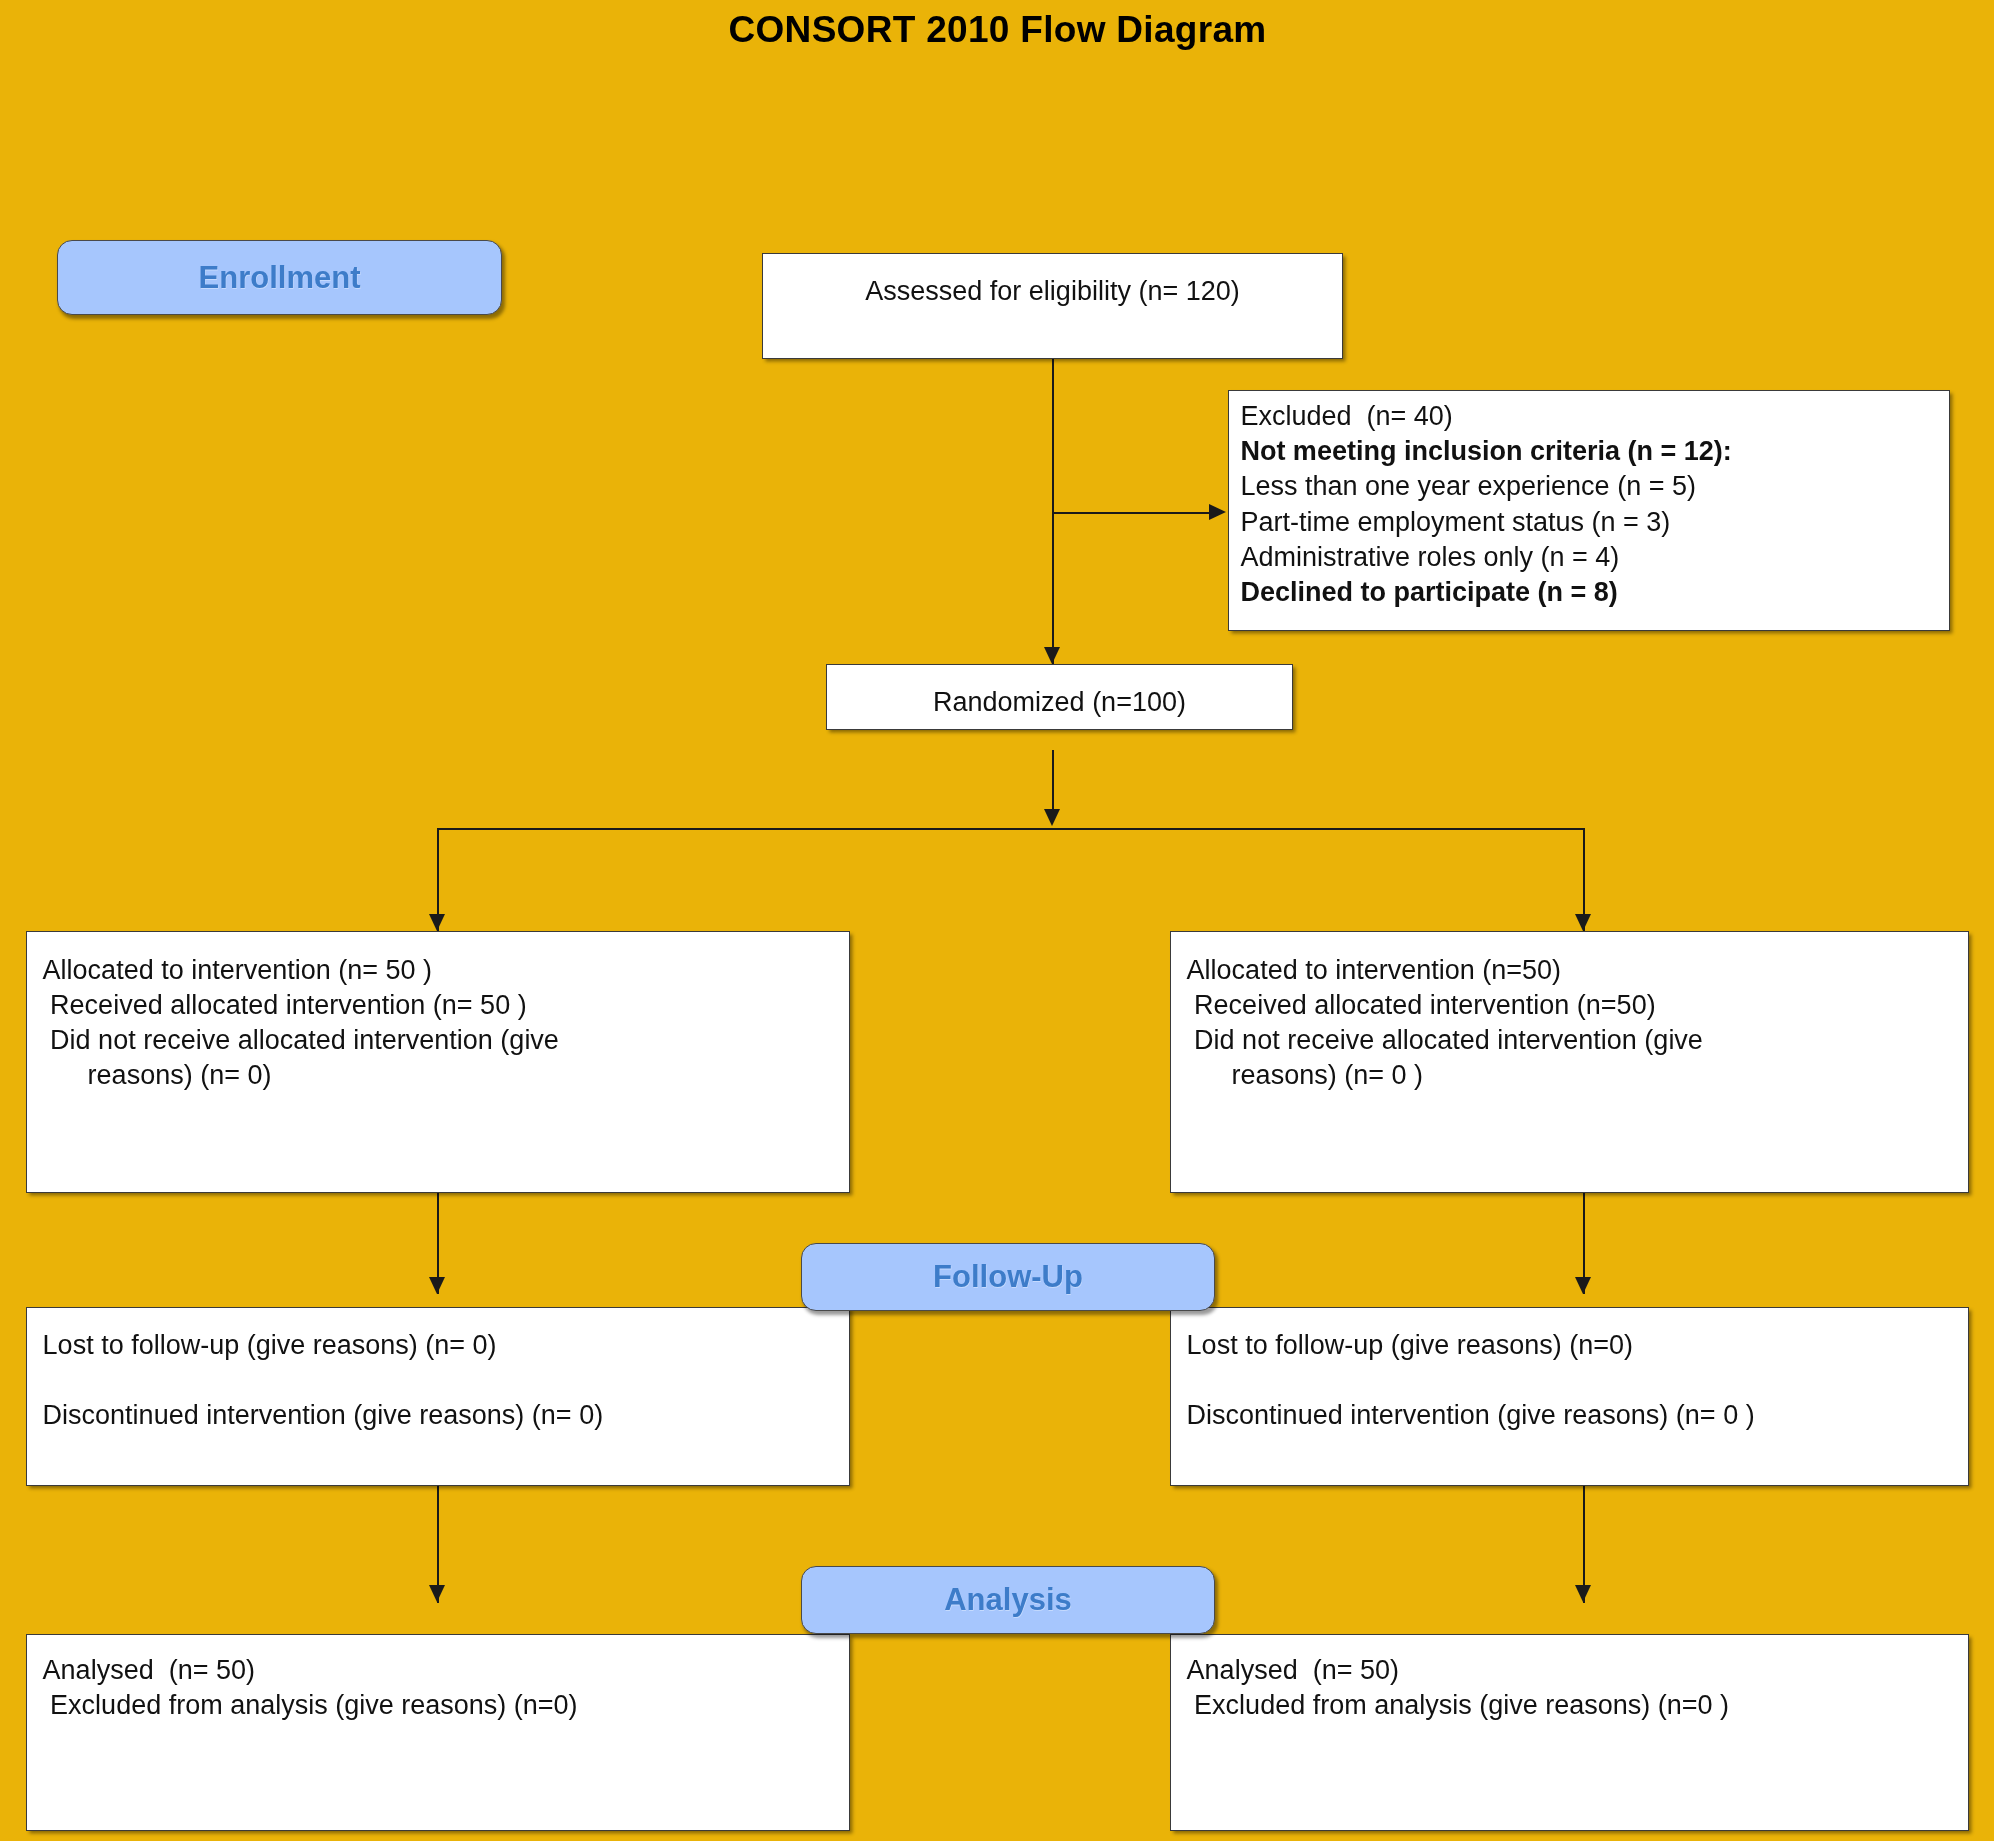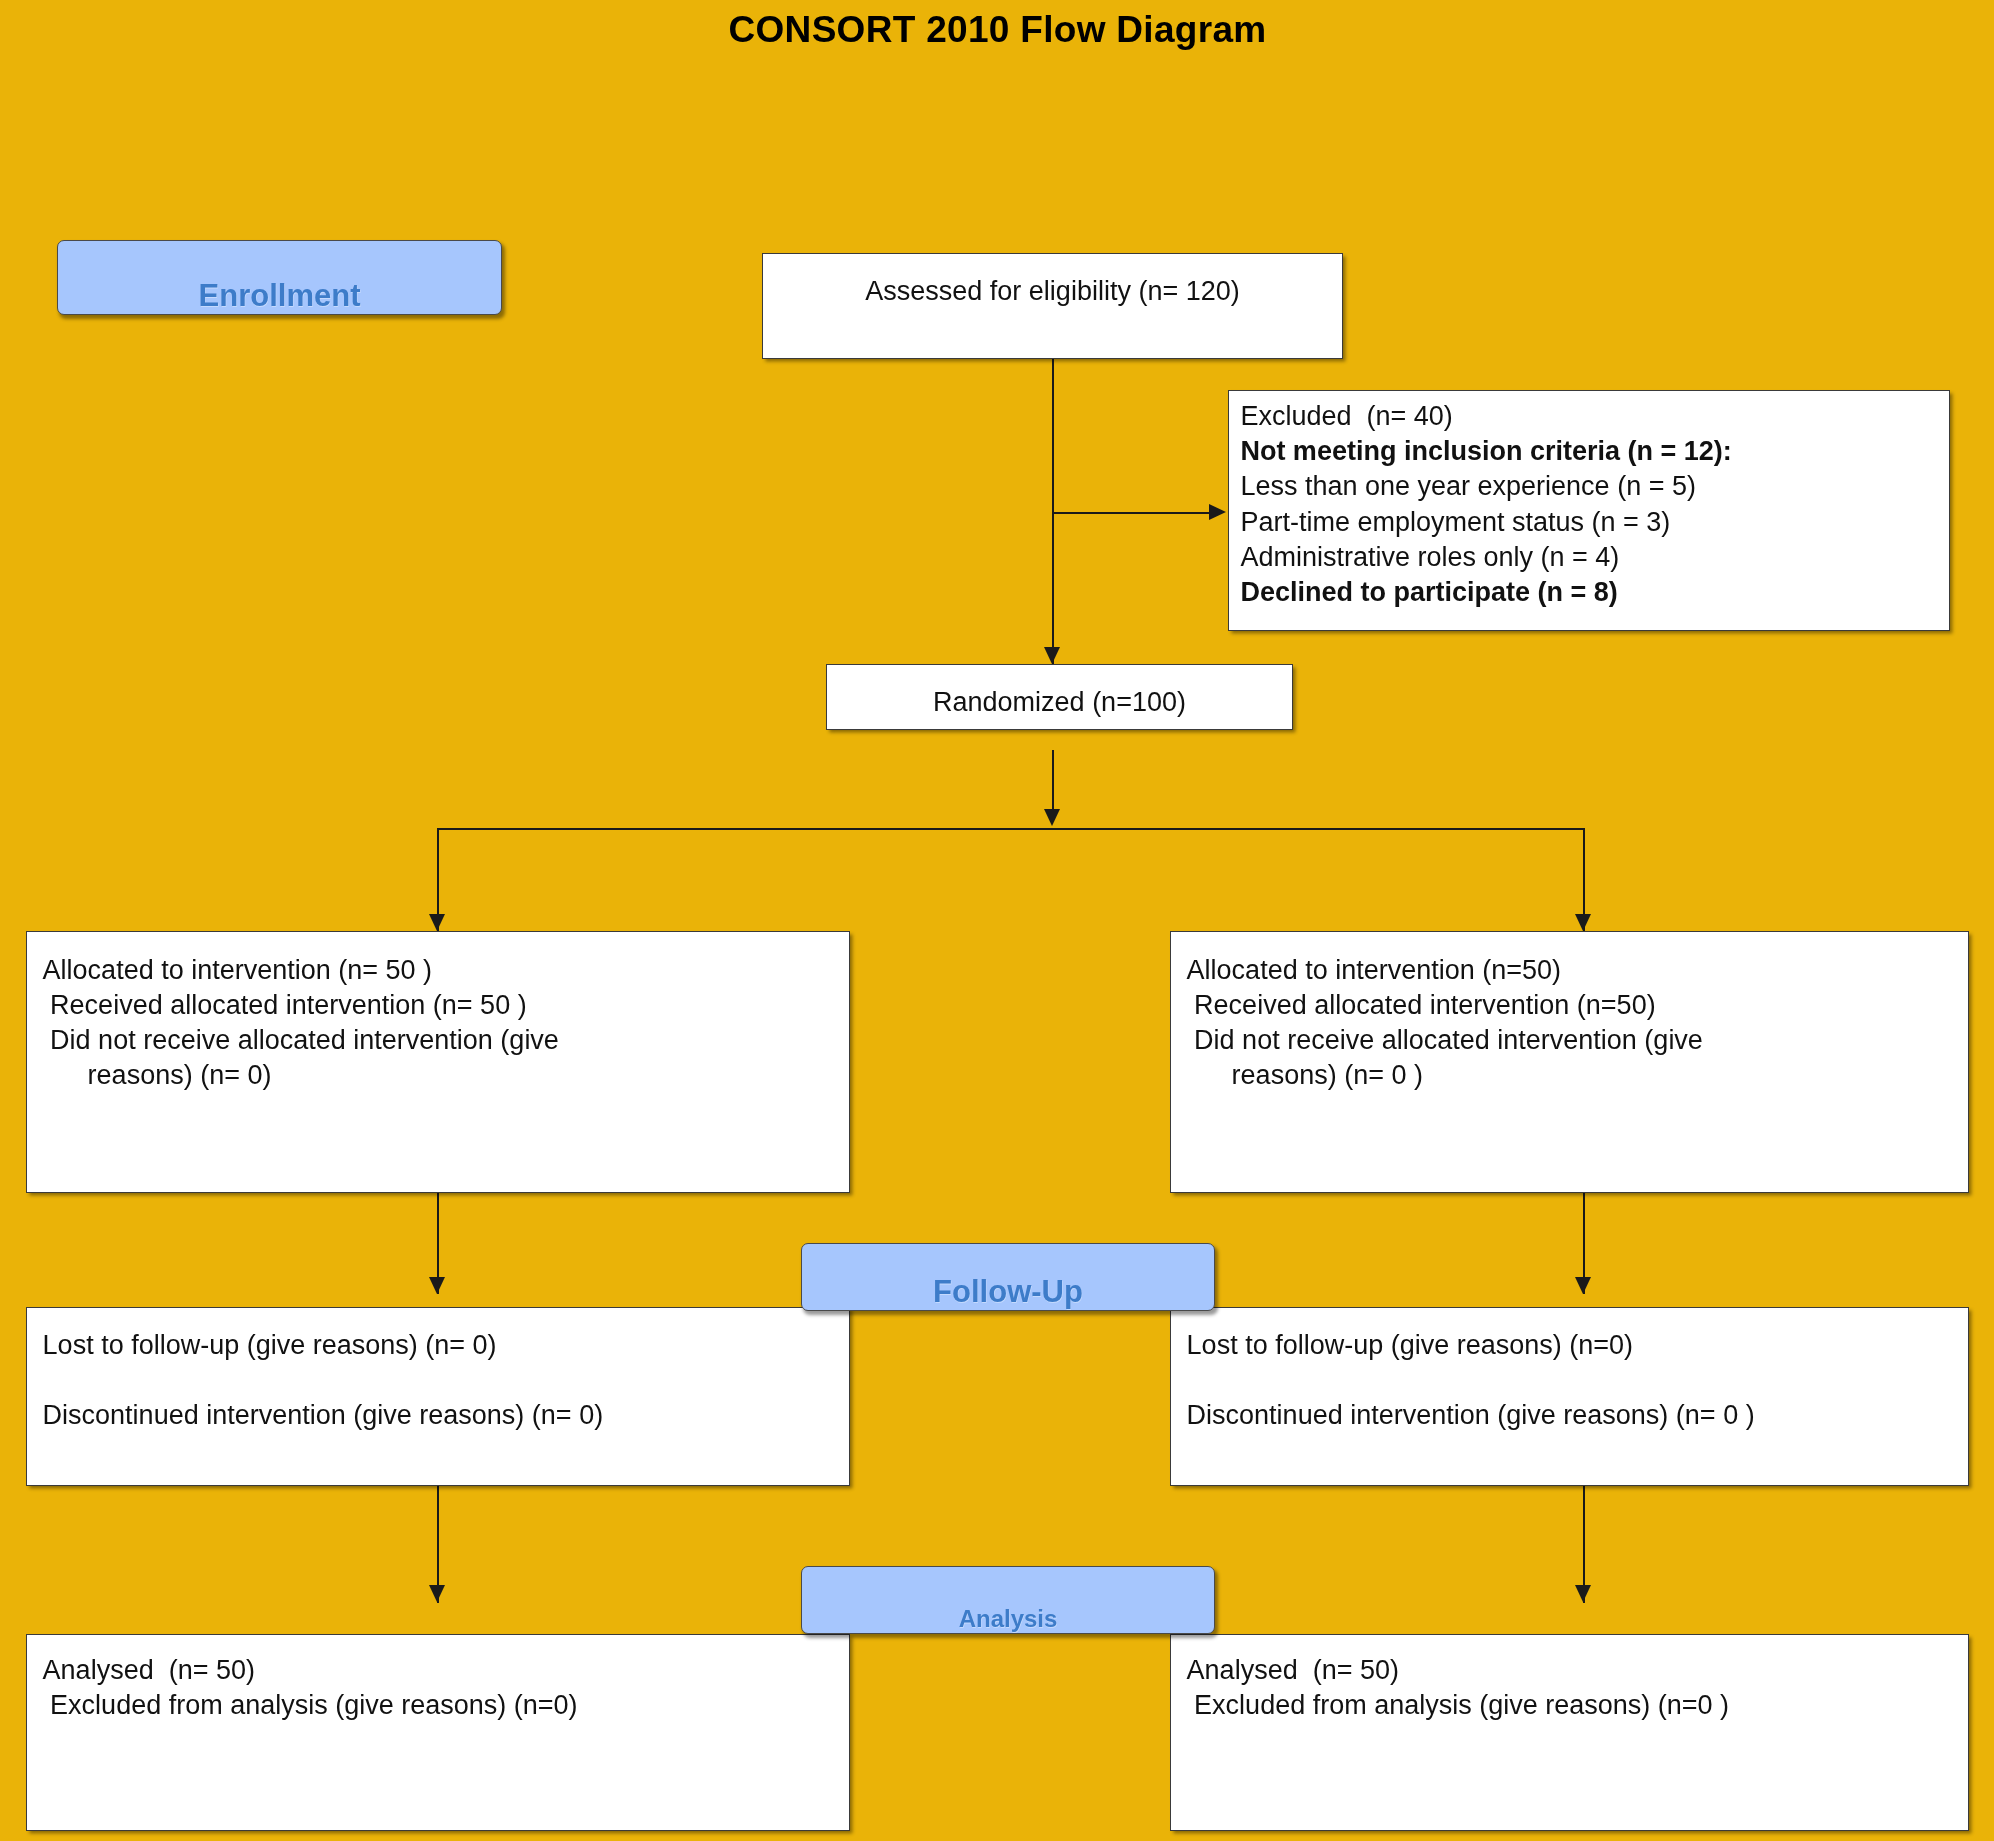--- a/index.html
+++ b/index.html
@@ -31,26 +31,26 @@
     font-weight: bold;
     letter-spacing: 0.3px;
     color: #000000;
   }
 
   
   .banner {
     position: absolute;
     background: #a6c6fd;
     border: 1.6px solid #4a4a4a;
-    border-radius: 7px;
+    border-radius: 15px;
     box-shadow: 2.6px 3.1px 3.6px rgba(0,0,0,0.40);
     color: #3d7cc9;
     font-weight: bold;
     display: flex;
-    align-items: flex-end;
+    align-items: center;
     justify-content: center;
     text-shadow: 0.5px 0.5px 0 rgba(255,255,255,0.35);
     z-index: 40;
   }
 
   
   .box {
     position: absolute;
     background: #ffffff;
     border: 1.6px solid #3a3a3a;
@@ -187,21 +187,21 @@
 
 Discontinued intervention (give reasons) (n= 0 )</div>
   </div>
 
   <div class="vline" style="left:437px; top:1486px; height:117px;"></div>
   <div class="arrow-down" style="left:429px; top:1585px;"></div>
 
   <div class="vline" style="left:1583px; top:1486px; height:117px;"></div>
   <div class="arrow-down" style="left:1575px; top:1585px;"></div>
 
-  <div class="banner" style="left:801px; top:1566px; width:412px; height:66px; font-size:24px;">
+  <div class="banner" style="left:801px; top:1566px; width:412px; height:66px; font-size:31px;">
     <span>Analysis</span>
   </div>
 
   <div class="box" style="left:26px; top:1634px; width:824px; height:197px;">
     <div class="box-text" style="padding:17.6px 13.5px 0 15.6px;">Analysed  (n= 50)
  Excluded from analysis (give reasons) (n=0)</div>
   </div>
 
   <div class="box" style="left:1170px; top:1634px; width:799px; height:197px;">
     <div class="box-text" style="padding:17.6px 13.5px 0 15.6px;">Analysed  (n= 50)

